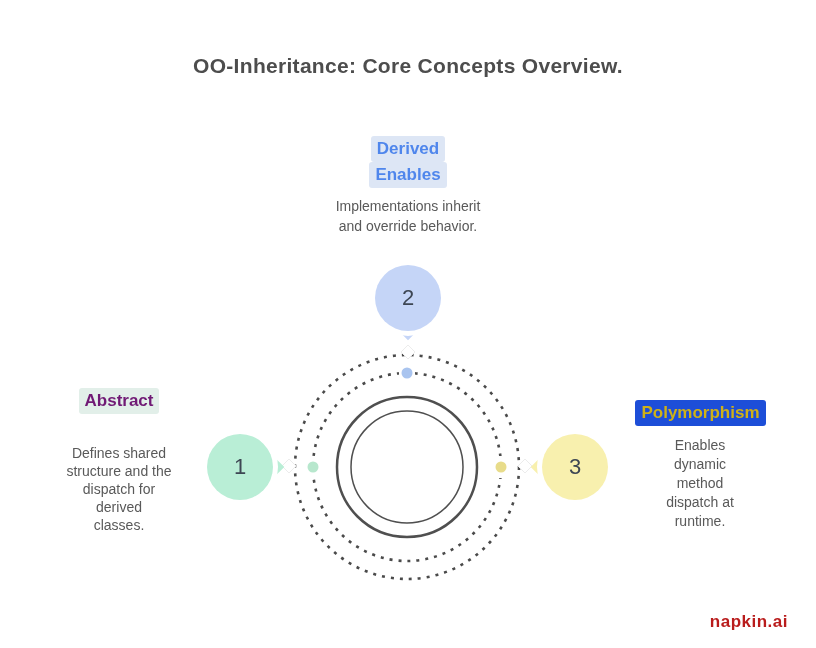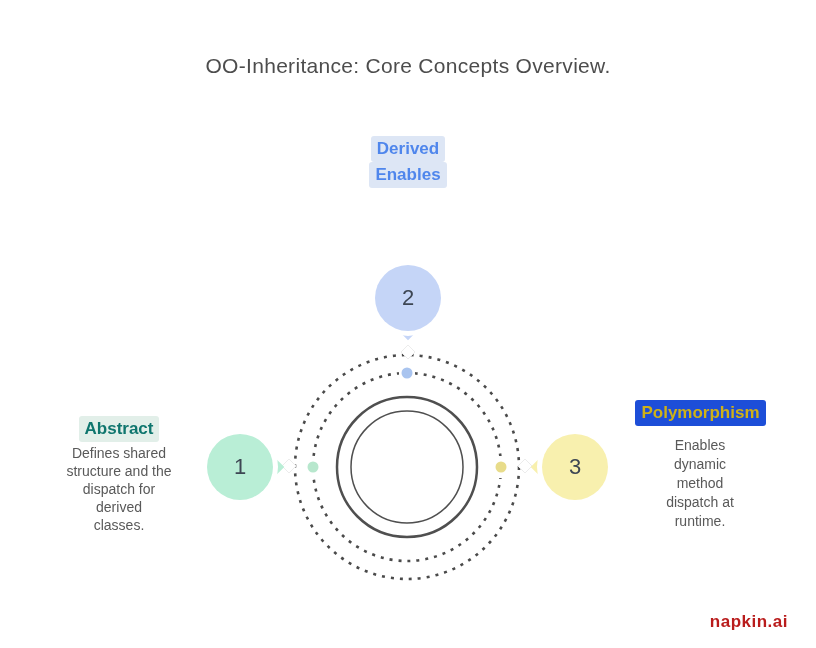--- a/index.html
+++ b/index.html
@@ -2,27 +2,27 @@
 <html><head>
 <meta charset="utf-8">
 <style>
   html,body{margin:0;padding:0;background:#ffffff;}
   .canvas{
     position:relative;width:816px;height:648px;background:#ffffff;
     font-family:"Liberation Sans",sans-serif;overflow:hidden;
   }
   .title{
     position:absolute;top:54px;left:0;width:100%;text-align:center;
-    font-size:21px;font-weight:normal;color:#4d4d4d;letter-spacing:.3px;
+    font-size:21px;font-weight:bold;color:#4d4d4d;letter-spacing:.3px;
   }
   .node-label{position:absolute;text-align:center;font-weight:bold;font-size:17px;line-height:26px;}
   .node-label .hl{display:inline-block;padding:0 6px;border-radius:3px;}
   .label-blue{color:#4f86ec;}
   .label-blue .hl{background:#dde6f5;}
-  .label-green{color:#0f766e;margin-top:28px;}
+  .label-green{color:#701a75;}
   .label-green .hl{background:#e2efe9;}
   .label-yellow{color:#cfb117;}
   .label-yellow .hl{background:#1d4ed8;}
   .node-desc{position:absolute;text-align:center;font-size:14px;color:#595959;}
   .desc-center{top:196px;left:292px;width:232px;line-height:20px;}
   .desc-left{top:444px;left:29px;width:180px;line-height:18px;}
   .desc-right{top:436px;left:610px;width:180px;line-height:19px;}
   .bubble{
     position:absolute;width:66px;height:66px;border-radius:50%;
     display:flex;align-items:center;justify-content:center;
@@ -44,20 +44,24 @@
 </head>
 <body>
 
 <div class="canvas">
 
   <div class="title">OO-Inheritance: Core Concepts Overview.</div>
 
   <div class="node-label label-blue" style="top:136px;left:308px;width:200px;">
     <div><span class="hl">Derived</span></div>
     <div><span class="hl">Enables</span></div>
+  </div>
+  <div class="node-desc desc-center">
+    <div>Implementations inherit</div>
+    <div>and override behavior.</div>
   </div>
   <div class="tail tail-2"></div>
   <div class="bubble bubble-2">
     <span>2</span>
   </div>
 
   <div class="node-label label-green" style="top:388px;left:24px;width:190px;">
     <div><span class="hl">Abstract</span></div>
   </div>
   <div class="node-desc desc-left">

